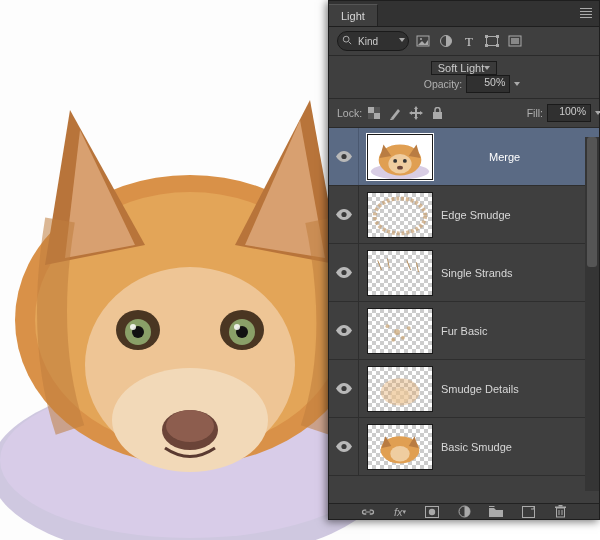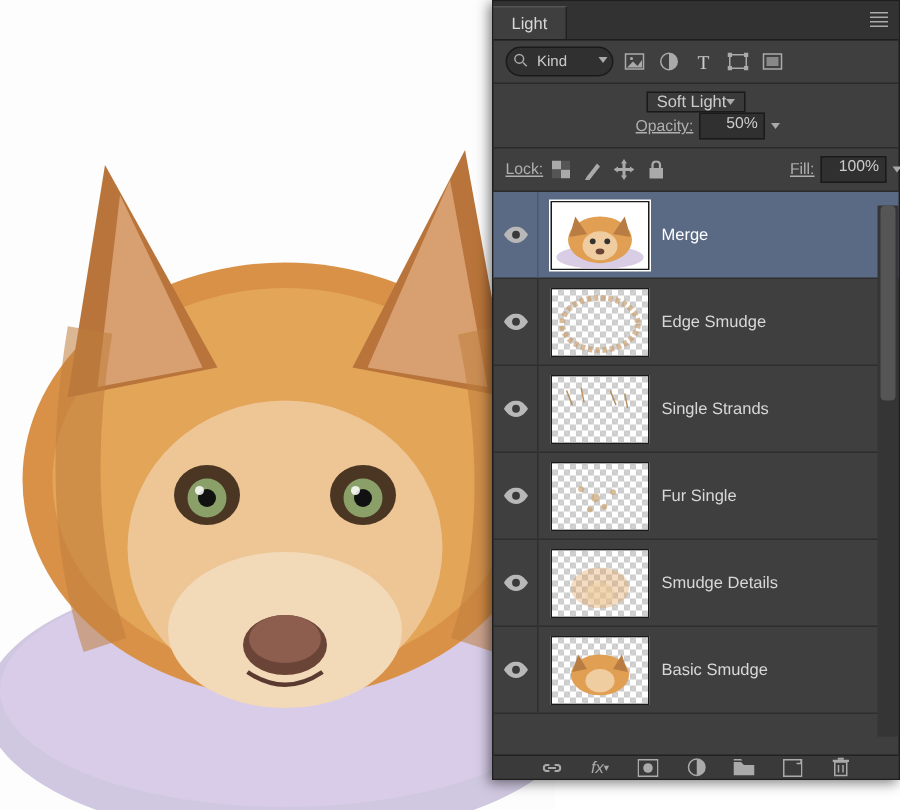--- a/index.html
+++ b/index.html
@@ -15,38 +15,38 @@
 .toolbar-row { display: flex; align-items: center; padding: 4px 8px; gap: 6px; border-bottom: 1px solid #2a2a2a; }
 .search-wrap { position: relative; flex: 0 0 72px; }
 .search-input { width: 100%; height: 20px; background: #303030; border: 1px solid #1a1a1a; border-radius: 10px; color: #ccc; padding: 0 14px 0 20px; font-size: 10px; }
 .search-icon { position: absolute; left: 5px; top: 4px; width: 10px; height: 10px; }
 .caret-icon { position: absolute; right: 4px; top: 7px; }
 .filter-icons { display: flex; gap: 7px; align-items: center; }
 .filter-icons .ico { width: 16px; height: 16px; display: flex; align-items: center; justify-content: center; color: #bbb; }
 .blend-row { display: flex; align-items: center; padding: 5px 8px; border-bottom: 1px solid #2a2a2a; flex-direction: column; }
 .blend-select { flex: 1; height: 20px; background: #3a3a3a; border: 1px solid #1a1a1a; color: #ccc; padding: 0 6px; font-size: 11px; display: flex; align-items: center; justify-content: space-between; }
 .opacity-wrap { display: flex; align-items: center; margin-left: 6px; gap: 4px; }
-.small-label { color: #b0b0b0; font-size: 10.5px; text-decoration: underline; }
+.small-label { color: #b0b0b0; font-size: 10.5px; }
 .pct-field { width: 44px; height: 18px; background: #303030; border: 1px solid #1a1a1a; color: #ccc; display: flex; align-items: flex-start; justify-content: flex-end; padding: 0 4px; font-size: 10.5px; position: relative; }
 .pct-caret { position: absolute; right: -11px; top: 6px; }
 .lock-row { display: flex; align-items: center; padding: 5px 8px 5px 8px; border-bottom: 1px solid #2a2a2a; margin-bottom: 0; }
 .lock-icons { display: flex; gap: 7px; align-items: center; margin-left: 5px; }
 .lock-icons .ico { width: 14px; height: 14px; display: flex; align-items: center; justify-content: center; }
 .fill-wrap { margin-left: auto; display: flex; align-items: center; gap: 4px; }
 .layers-list { }
 .layer-row { display: flex; align-items: center; height: 58px; border-bottom: 1px solid #2e2e2e; padding: 0 6px 0 0; }
 .layer-row.selected { background: #5a6a84; }
 .eye-col { width: 30px; display: flex; align-items: center; justify-content: center; height: 100%; border-right: 1px solid #2e2e2e; }
 .layer-row.selected .eye-col { border-right: 1px solid #4a5870; }
 .thumb { width: 66px; height: 46px; margin: 0 8px; border: 1px solid #1a1a1a; background: #fff; position: relative; overflow: hidden; }
 .layer-row.selected .thumb { box-shadow: 0 0 0 1px #fff; }
 .checker { position: absolute; inset: 0; background-image: linear-gradient(45deg,#ccc 25%,transparent 25%),linear-gradient(-45deg,#ccc 25%,transparent 25%),linear-gradient(45deg,transparent 75%,#ccc 75%),linear-gradient(-45deg,transparent 75%,#ccc 75%); background-size: 8px 8px; background-position: 0 0,0 4px,4px -4px,-4px 0; background-color: #fff; }
 .thumb-content { position: absolute; inset: 0; display: flex; align-items: center; justify-content: center; }
 .layer-name { color: #d8d8d8; font-size: 11px; }
-.layer-row.selected .layer-name { color: #fff; }
+.layer-row.selected .layer-name { color: #fff; margin-left: 48px; }
 .panel-footer { position: absolute; bottom: 0; left: 0; right: 0; height: 16px; background: #3a3a3a; border-top: 1px solid #222; display: flex; align-items: center; justify-content: center; gap: 18px; }
 .panel-footer .ico { width: 14px; height: 14px; display: flex; align-items: center; justify-content: center; color: #aaa; }
 svg { display: block; }
 .caret { border-left: 3px solid transparent; border-right: 3px solid transparent; border-top: 4px solid #aaa; width: 0; height: 0; }
 .scrollbar { position: absolute; right: 0; top: 136px; width: 14px; bottom: 28px; background: #353535; }
 .scroll-thumb { position: absolute; left: 2px; right: 2px; top: 0; height: 130px; background: #555; border-radius: 3px; }
 </style>
 </head>
 <body>
 
@@ -269,21 +269,21 @@
               <g fill="#caa472" opacity="0.7">
                 <circle cx="20" cy="18" r="2"></circle>
                 <circle cx="30" cy="24" r="3"></circle>
                 <circle cx="42" cy="20" r="2"></circle>
                 <circle cx="36" cy="30" r="2"></circle>
                 <circle cx="26" cy="32" r="2"></circle>
               </g>
             </svg>
           </div>
         </div>
-        <div class="layer-name">Fur Single</div>
+        <div class="layer-name">Fur Basic</div>
       </div>
       <div class="layer-row">
         <div class="eye-col">
           <svg width="16" height="11" viewBox="0 0 16 11">
             <path d="M8 0 C3 0 0 5.5 0 5.5 S3 11 8 11 S16 5.5 16 5.5 S13 0 8 0 Z" fill="#b8b8b8"></path>
             <circle cx="8" cy="5.5" r="2.6" fill="#3a3a3a"></circle>
           </svg>
         </div>
         <div class="thumb">
           <div class="checker"></div>

